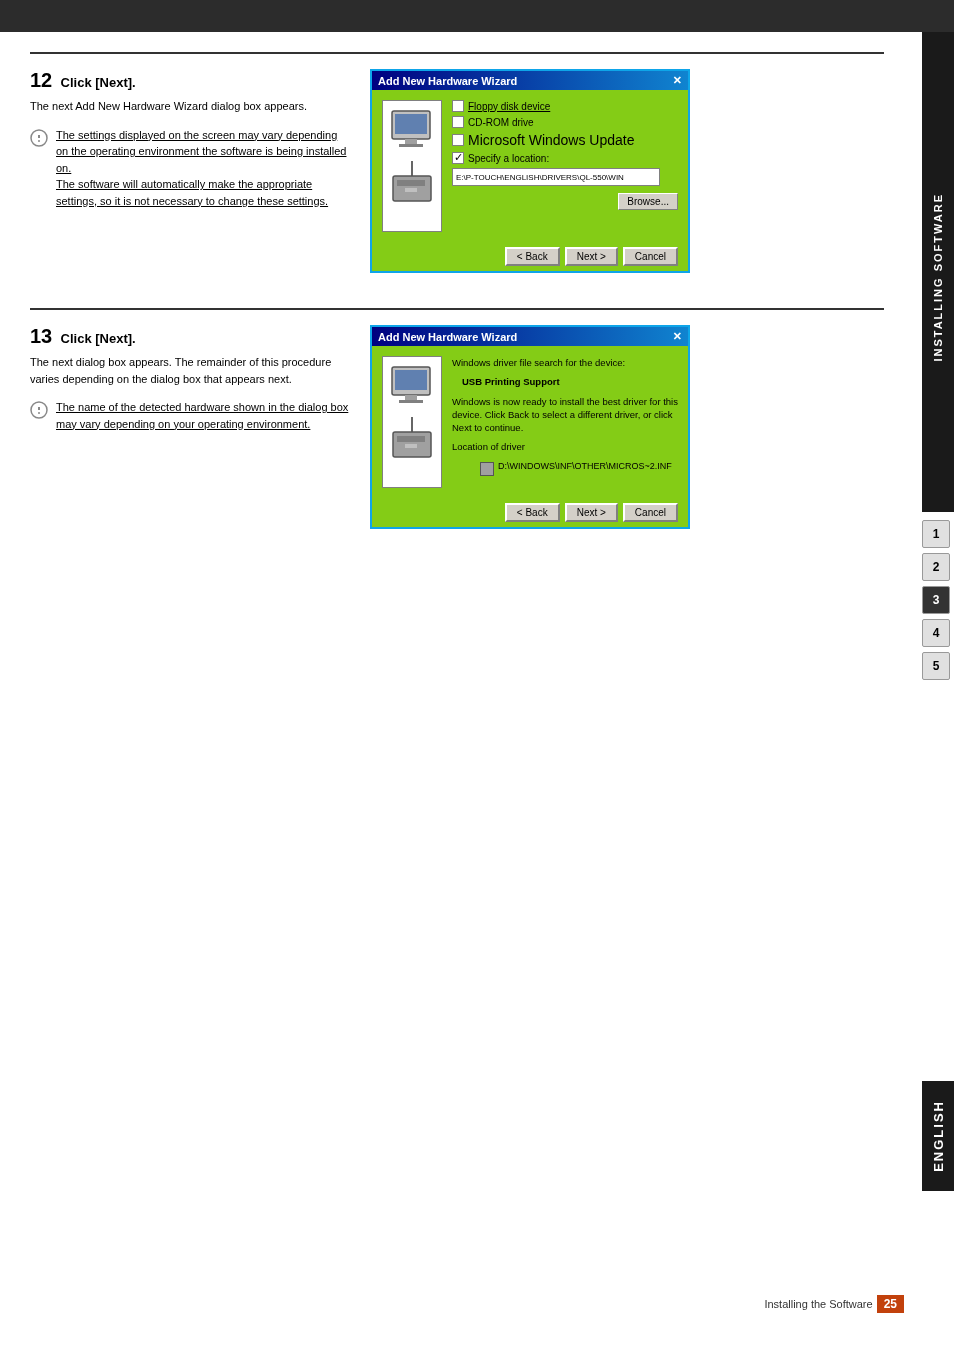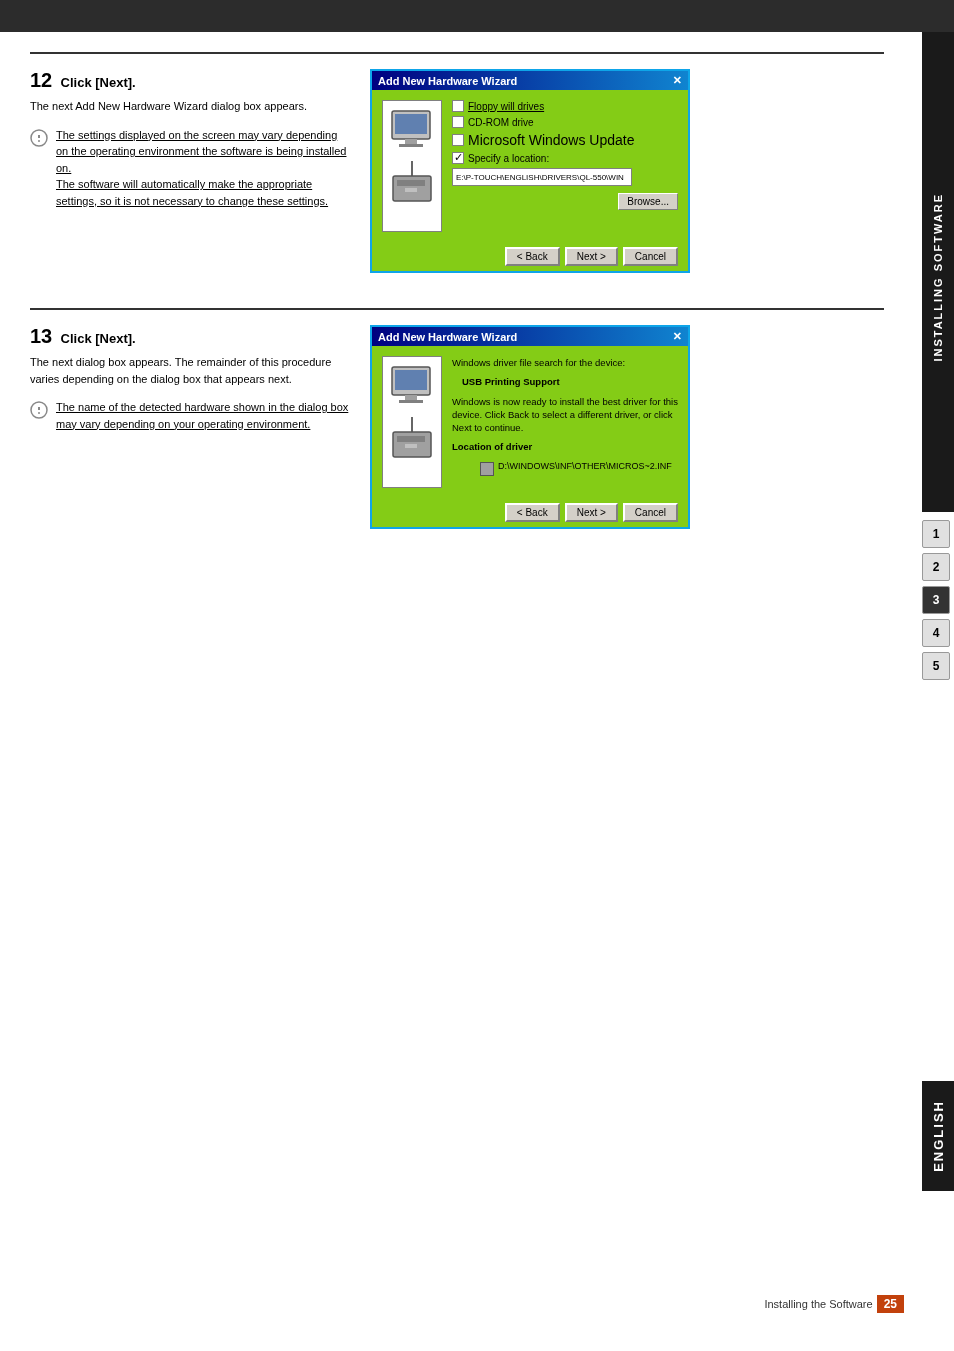--- a/index.html
+++ b/index.html
@@ -336,40 +336,40 @@
 
               <rect x="6" y="70" width="38" height="25" rx="2" fill="#a0a0a0" stroke="#555" stroke-width="1.5"></rect>
               <rect x="10" y="74" width="28" height="6" fill="#808080"></rect>
               <rect x="18" y="82" width="12" height="4" fill="#c0c0c0"></rect>
             </svg>
           </div>
           <div class="wizard-content">
 
             <div class="win-checkbox-row">
               <div class="win-checkbox"></div>
-              <span style="text-decoration:underline;font-size:10px;">Floppy will drives</span>
+              <span style="text-decoration:underline;font-size:10px;">Floppy disk device</span>
             </div>
 
             <div class="win-checkbox-row">
               <div class="win-checkbox"></div>
               <span style="font-size:10px;">CD-ROM drive</span>
             </div>
 
             <div class="win-checkbox-row">
               <div class="win-checkbox"></div>
               <span style="font-size:14px;">Microsoft Windows Update</span>
             </div>
 
             <div class="win-checkbox-row">
               <div class="win-checkbox checked"></div>
               <span style="font-size:10px;">Specify a location:</span>
             </div>
 
             <div class="win-input-row">
-              <input class="win-input" type="text" style="width: 180px; font-size: 8px;" value="E:\P-TOUCH\ENGLISH\DRIVERS\QL-550\WIN">
+              <input class="win-input" type="text" style="width: 208px; font-size: 8px;" value="E:\P-TOUCH\ENGLISH\DRIVERS\QL-550\WIN">
             </div>
 
             <div style="text-align:right;margin-top:3px;">
               <button class="win-browse-btn">Browse...</button>
             </div>
           </div>
         </div>
         <div class="win-footer">
           <button class="win-btn">&lt; Back</button>
           <button class="win-btn">Next &gt;</button>
@@ -414,21 +414,21 @@
               <line x1="25" y1="55" x2="25" y2="70" stroke="#666" stroke-width="2"></line>
               <rect x="6" y="70" width="38" height="25" rx="2" fill="#a0a0a0" stroke="#555" stroke-width="1.5"></rect>
               <rect x="10" y="74" width="28" height="6" fill="#808080"></rect>
               <rect x="18" y="82" width="12" height="4" fill="#c0c0c0"></rect>
             </svg>
           </div>
           <div class="wizard-content">
             <div class="win-text">Windows driver file search for the device:</div>
             <div class="win-text" style="margin-left:10px;font-weight:bold;">USB Printing Support</div>
             <div class="win-text" style="margin-top:6px;">Windows is now ready to install the best driver for this device. Click Back to select a different driver, or click Next to continue.</div>
-            <div class="win-text" style="font-weight:bold;">Location of driver</div>
+            <div class="win-text" style="">Location of driver</div>
             <div style="display:flex;align-items:center;gap:4px;margin-top:2px;padding-left:28px;">
               <div style="width:14px;height:14px;background:#a0a0a0;border:1px solid #555;flex-shrink:0;"></div>
               <div class="win-text" style="font-size:9px;word-break:break-all;">D:\WINDOWS\INF\OTHER\MICROS~2.INF</div>
             </div>
           </div>
         </div>
         <div class="win-footer">
           <button class="win-btn">&lt; Back</button>
           <button class="win-btn">Next &gt;</button>
           <button class="win-btn">Cancel</button>

